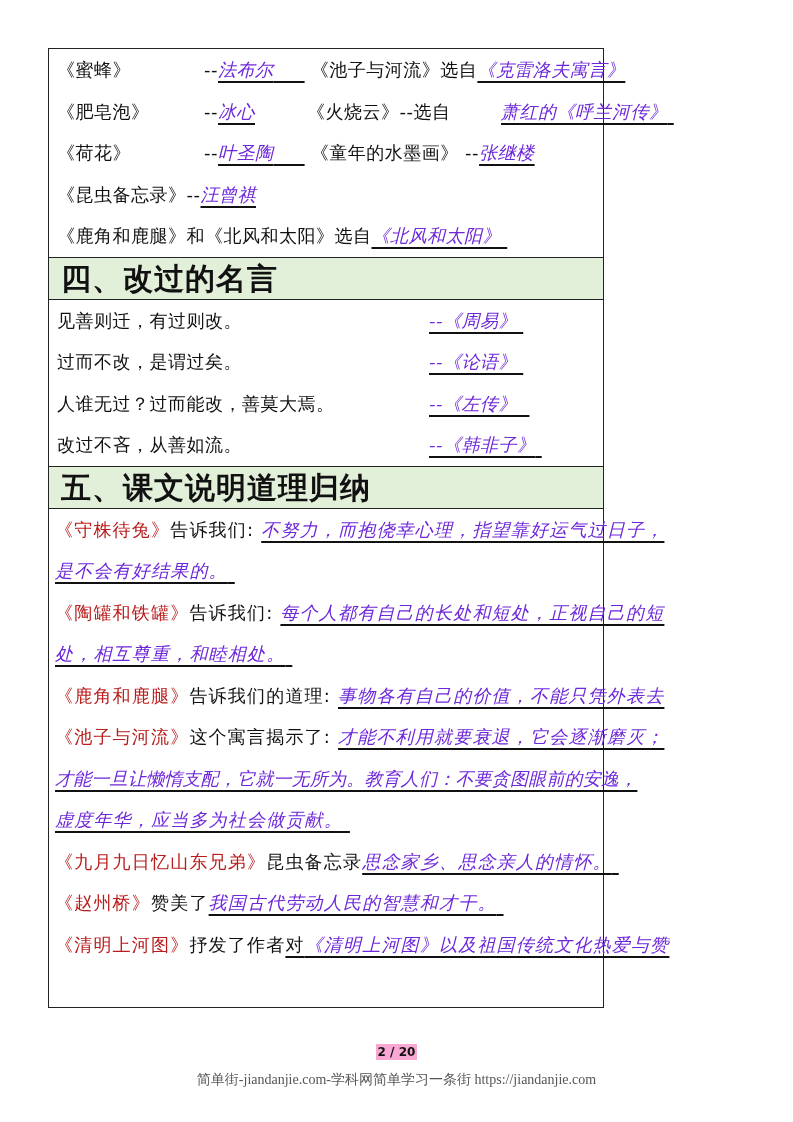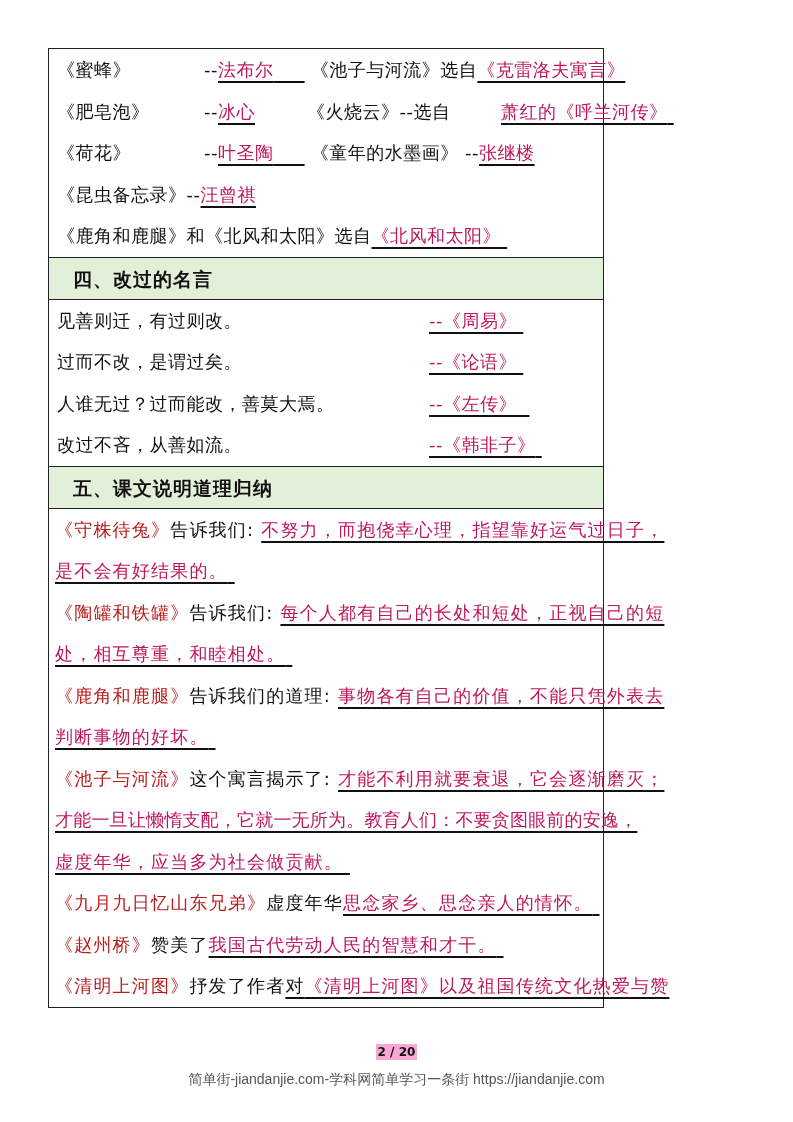--- a/index.html
+++ b/index.html
@@ -4,34 +4,34 @@
 <style>
   html, body { margin: 0; padding: 0; background: #ffffff; }
   body { width: 793px; height: 1122px; position: relative; overflow: hidden;
          font-family: "DejaVu Sans", sans-serif; color: #111; }
   .page-table { position: absolute; left: 48px; top: 48px; width: 556px; height: 960px;
                 border: 1px solid #222; box-sizing: border-box; }
   .block { border-bottom: 1px solid #222; box-sizing: border-box; }
   .block:last-child { border-bottom: none; }
   .line { height: 41.5px; line-height: 41.5px; font-size: 18px; white-space: nowrap;
           padding-left: 8px; position: relative; letter-spacing: 0.5px; }
-  .sec-header { background: #e2efd9; height: 42px; line-height: 42px; font-size: 19px;
-                font-weight: bold; padding-left: 24px; border-bottom: 1px solid #222;
+  .sec-header { background: #e2efd9; height: 42px; line-height: 42px; font-size: 30px;
+                font-weight: bold; padding-left: 12px; border-bottom: 1px solid #222;
                 box-sizing: border-box; letter-spacing: 1px; }
-  .blue { color: #be185d; }
+  .blue { color: #6d28d9; font-style: italic; }
   .red { color: #b91c1c; }
   .ul { text-decoration: underline; text-decoration-color: #111; text-decoration-thickness: 2px;
         text-underline-offset: 5px; }
   .col { position: absolute; top: 0; }
   .s5 .line { padding-left: 6px; letter-spacing: 1.2px; }
   .footer-page { position: absolute; top: 1045px; left: 0; width: 793px; text-align: center;
                  font-size: 12px; font-weight: bold; }
   .footer-page span { background: #f9a8d4; padding: 1px 2px; }
   .footer-text { position: absolute; top: 1071px; left: 0; width: 793px; text-align: center;
-                 font-size: 14px; color: #555; font-family: Liberation Sans, sans-serif; }
+                 font-size: 14px; color: #555; font-family: Liberation Serif, serif; }
 </style>
 </head>
 <body>
 
 <div class="page-table">
 
   <div class="block">
     <div class="line">
       <span>《蜜蜂》</span>
       <span class="col" style="left:155px;">
@@ -94,31 +94,30 @@
       <div class="line"><span class="ul blue"><span>是不会有好结果的。</span>&nbsp;</span></div>
     </div>
 
     <div>
       <div class="line"><span class="red">《陶罐和铁罐》</span><span>告诉我们:</span> <span class="ul blue">每个人都有自己的长处和短处，正视自己的短</span></div>
       <div class="line"><span class="ul blue"><span>处，相互尊重，和睦相处。</span>&nbsp;</span></div>
     </div>
 
     <div>
       <div class="line"><span class="red">《鹿角和鹿腿》</span><span>告诉我们的道理:</span> <span class="ul blue">事物各有自己的价值，不能只凭外表去</span></div>
-      <div class="line"><span class="ul blue"><span>判断事物的好坏。</span>&nbsp;</span></div>
     </div>
 
     <div>
       <div class="line"><span class="red">《池子与河流》</span><span>这个寓言揭示了:</span> <span class="ul blue">才能不利用就要衰退，它会逐渐磨灭；</span></div>
       <div class="line" style="letter-spacing:0.2px;"><span class="ul blue">才能一旦让懒惰支配，它就一无所为。教育人们：不要贪图眼前的安逸，</span></div>
       <div class="line"><span class="ul blue"><span>虚度年华，应当多为社会做贡献。</span>&nbsp;</span></div>
     </div>
 
     <div>
-      <div class="line"><span class="red">《九月九日忆山东兄弟》</span><span>虚度年华</span><span class="ul blue"><span>思念家乡、思念亲人的情怀。</span>&nbsp;</span></div>
+      <div class="line"><span class="red">《九月九日忆山东兄弟》</span><span>昆虫备忘录</span><span class="ul blue"><span>思念家乡、思念亲人的情怀。</span>&nbsp;</span></div>
     </div>
 
     <div>
       <div class="line"><span class="red">《赵州桥》</span><span>赞美了</span><span class="ul blue"><span>我国古代劳动人民的智慧和才干。</span>&nbsp;</span></div>
     </div>
 
     <div>
       <div class="line"><span class="red">《清明上河图》</span><span>抒发了作者</span><span class="ul"><span>对</span><span class="blue">《清明上河图》以及祖国传统文化热爱与赞</span></span></div>
     </div>
   </div>

